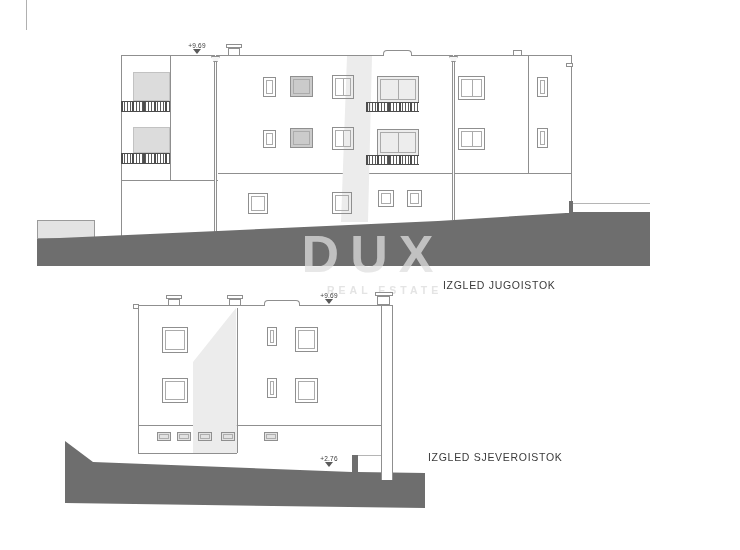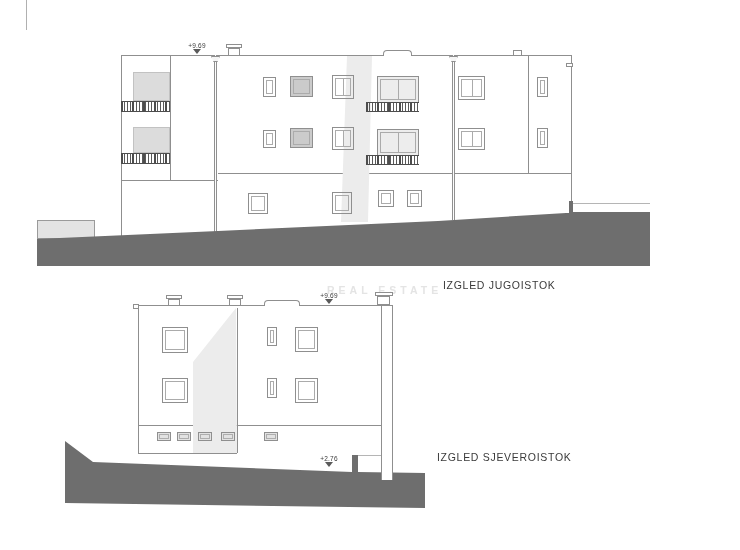--- a/index.html
+++ b/index.html
@@ -107,20 +107,21 @@
     <div class="ln faint" style="left:573px;top:203px;width:77px;height:1px;"></div>
     <div class="terrain" style="left:37px;top:201px;width:613px;height:65px;
       clip-path:polygon(0 38px,181px 30px,401px 20px,479px 15px,529px 12px,532px 12px,532px 0,536px 0,536px 11px,613px 11px,613px 65px,0 65px);"></div>
 
     <div class="marker" style="left:181px;top:42px;">
       <span class="val">+9.69</span>
       <div class="tri"></div>
     </div>
   </div>
 
+  <div class="wm-main">DUX</div>
   <div class="wm-sub">REAL ESTATE</div>
 
   <div class="elabel" style="left:443px;top:279px;">IZGLED JUGOISTOK</div>
 
   <div>
 
     <div class="ln" style="left:138px;top:305px;width:254px;height:1px;"></div>
     <div class="ln" style="left:138px;top:305px;width:1px;height:148px;"></div>
     <div class="ln" style="left:237px;top:308px;width:1px;height:145px;"></div>
     <div class="ln" style="left:138px;top:425px;width:243px;height:1px;"></div>
@@ -160,15 +161,15 @@
     <div class="marker" style="left:313px;top:292px;">
       <span class="val">+9.69</span>
       <div class="tri"></div>
     </div>
     <div class="marker" style="left:313px;top:455px;">
       <span class="val">+2.76</span>
       <div class="tri"></div>
     </div>
   </div>
 
-  <div class="elabel" style="left:437px;top:451px;text-align:right;">IZGLED SJEVEROISTOK</div>
+  <div class="elabel" style="left:428px;top:451px;text-align:right;">IZGLED SJEVEROISTOK</div>
 
 </div>
 
 </body></html>

